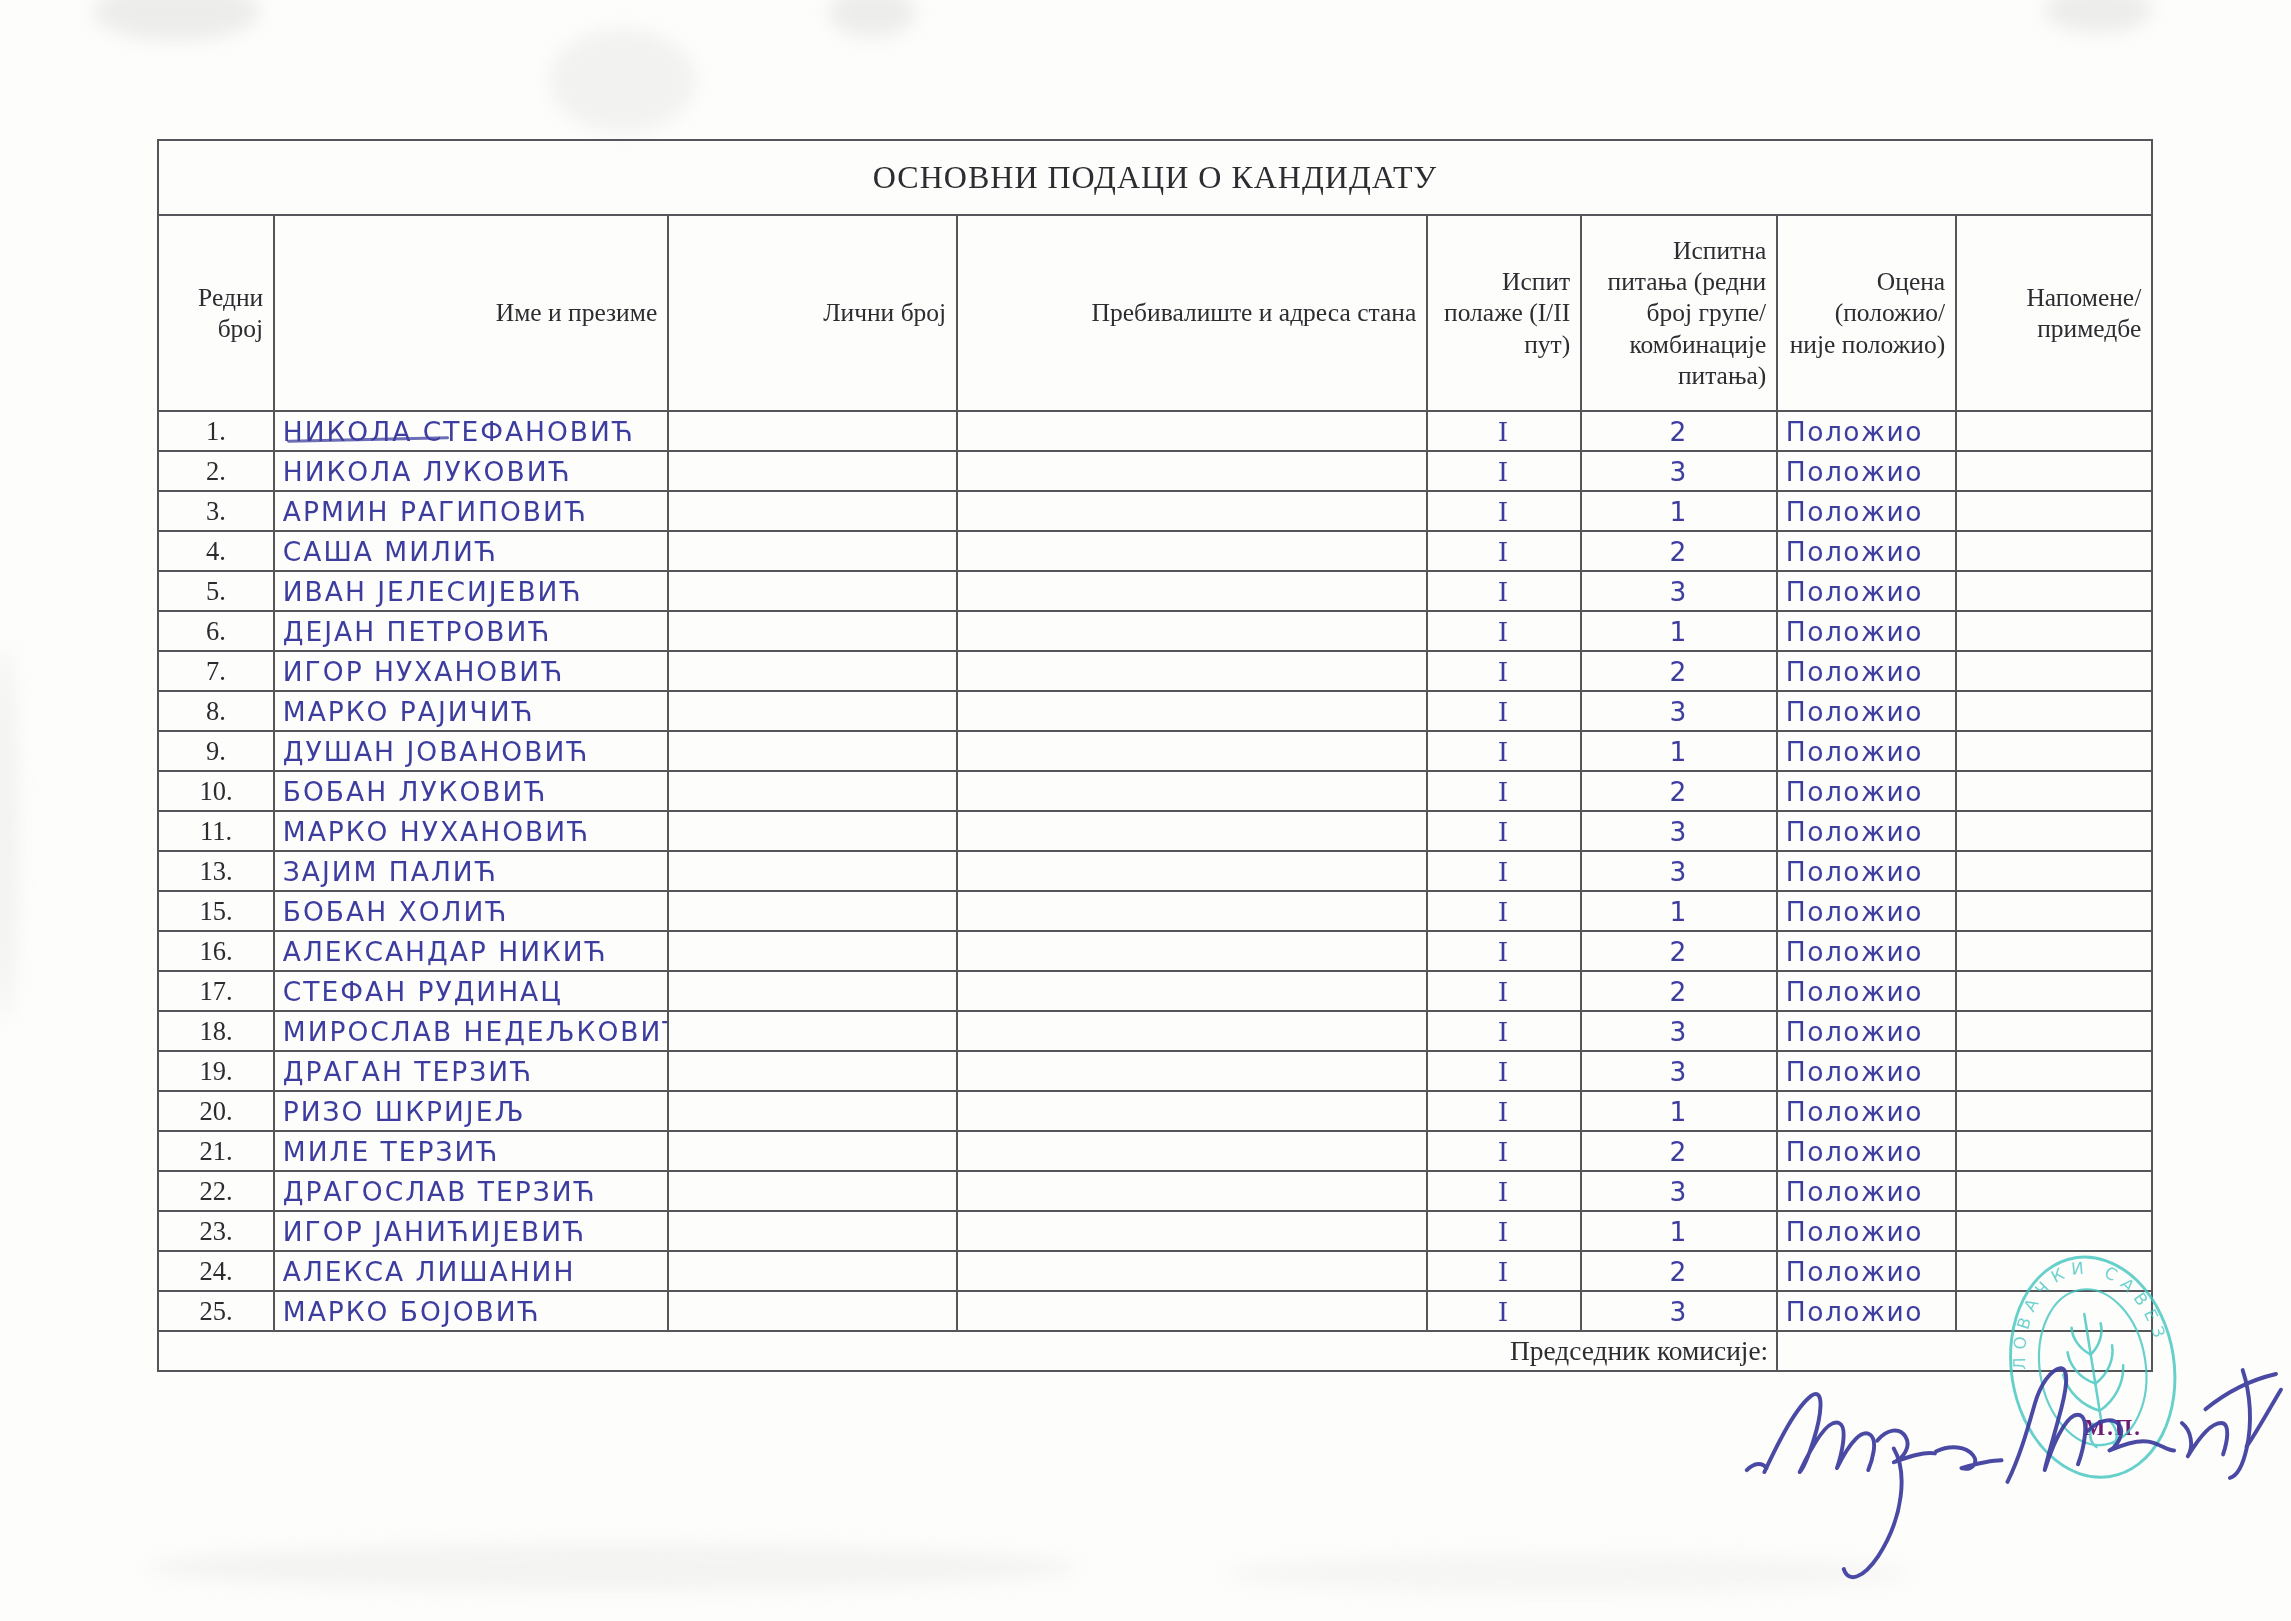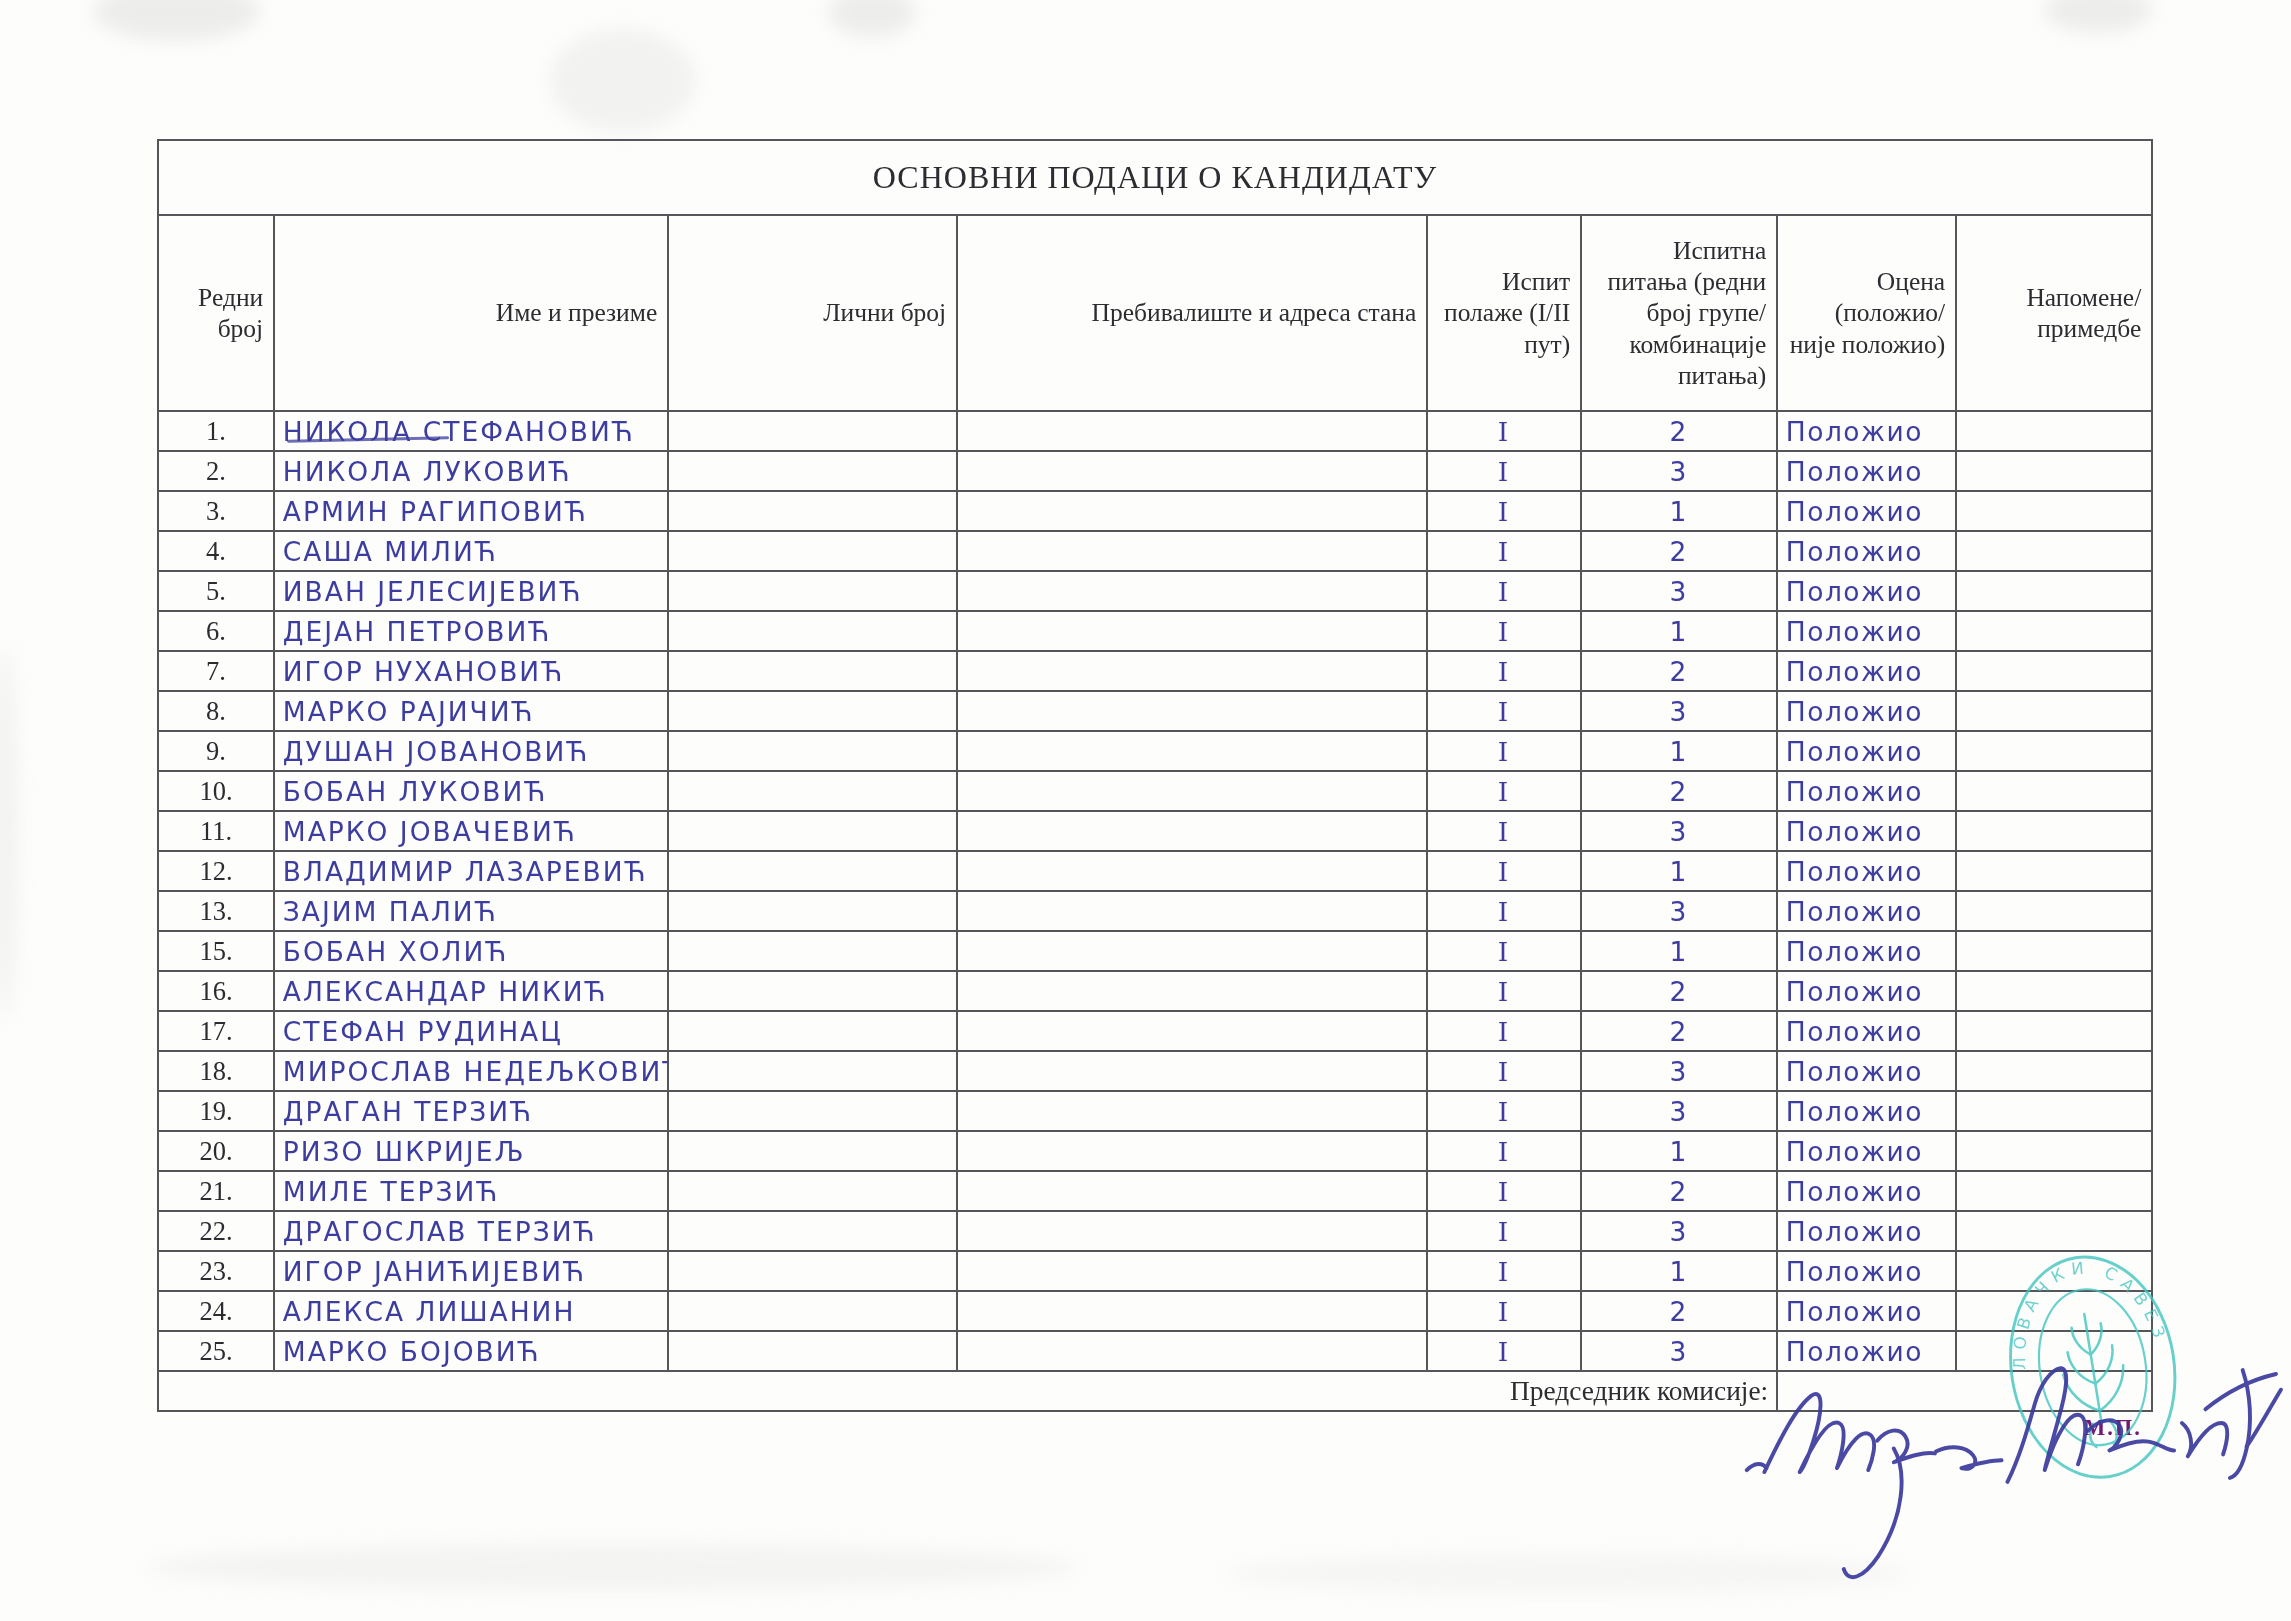--- a/index.html
+++ b/index.html
@@ -195,35 +195,25 @@
       <td class="c-name hand">БОБАН ЛУКОВИЋ</td>
       <td class="c-id"></td>
       <td class="c-res"></td>
       <td class="c-exam hand">I</td>
       <td class="c-q hand">2</td>
       <td class="c-grade hand">Положио</td>
       <td class="c-notes"></td>
     </tr>
         <tr class="data-row">
       <td class="c-num">11.</td>
-      <td class="c-name hand">МАРКО ЈОВАЧЕВИЋ</td>
-      <td class="c-id"></td>
-      <td class="c-res"></td>
-      <td class="c-exam hand">I</td>
-      <td class="c-q hand">3</td>
-      <td class="c-grade hand">Положио</td>
-      <td class="c-notes"></td>
-    </tr>
-        <tr class="data-row">
-      <td class="c-num">12.</td>
-      <td class="c-name hand">ВЛАДИМИР ЛАЗАРЕВИЋ</td>
-      <td class="c-id"></td>
-      <td class="c-res"></td>
-      <td class="c-exam hand">I</td>
-      <td class="c-q hand">1</td>
+      <td class="c-name hand">МАРКО НУХАНОВИЋ</td>
+      <td class="c-id"></td>
+      <td class="c-res"></td>
+      <td class="c-exam hand">I</td>
+      <td class="c-q hand">3</td>
       <td class="c-grade hand">Положио</td>
       <td class="c-notes"></td>
     </tr>
         <tr class="data-row">
       <td class="c-num">13.</td>
       <td class="c-name hand">ЗАЈИМ ПАЛИЋ</td>
       <td class="c-id"></td>
       <td class="c-res"></td>
       <td class="c-exam hand">I</td>
       <td class="c-q hand">3</td>

